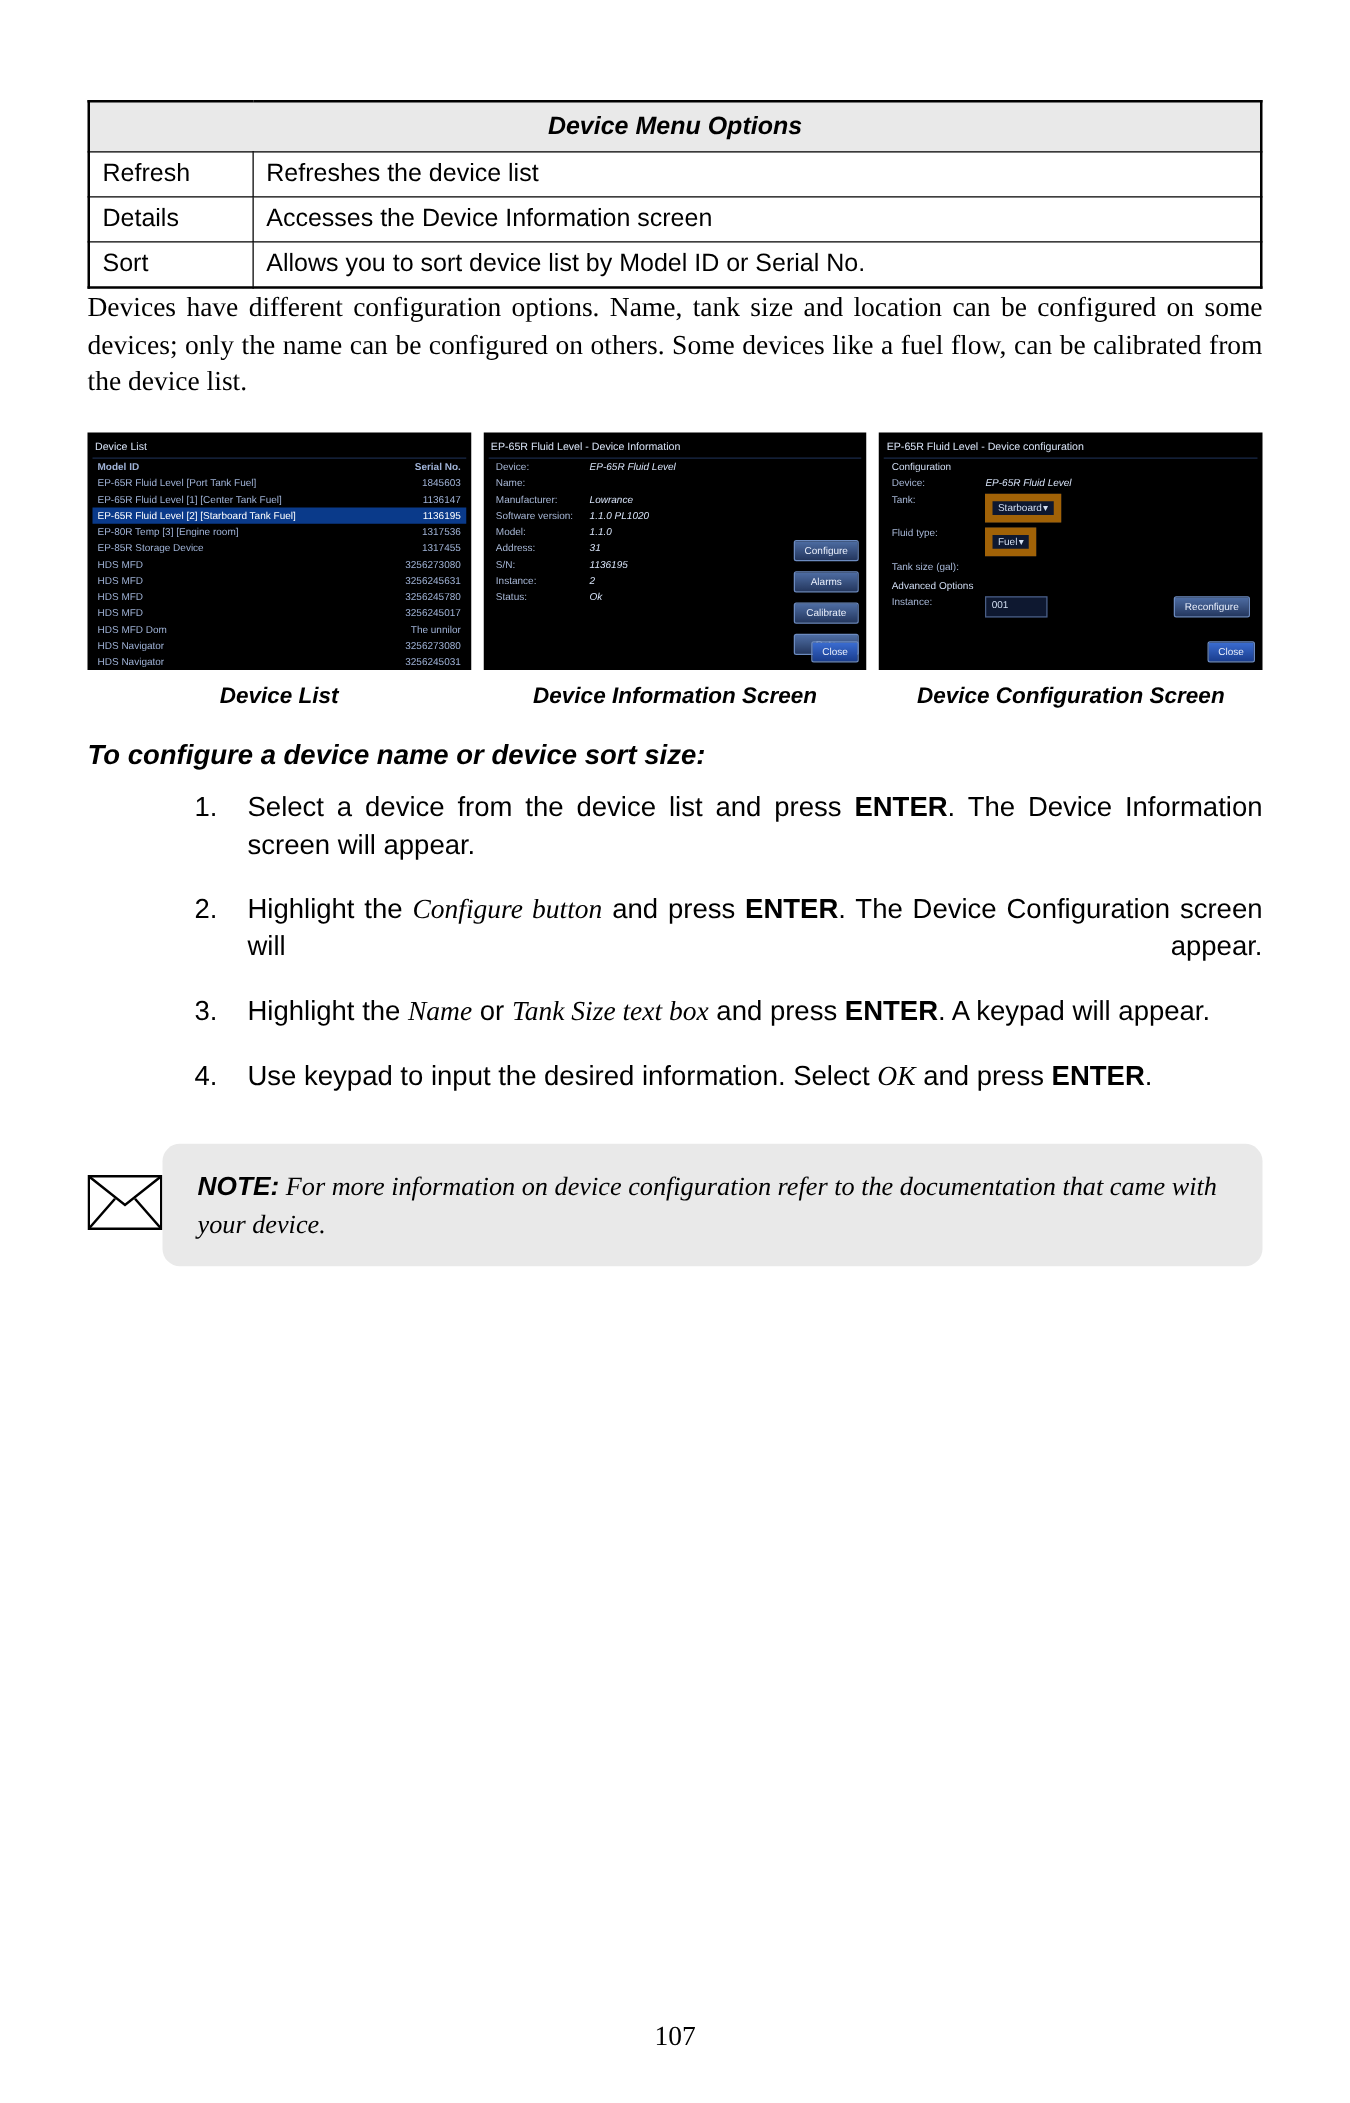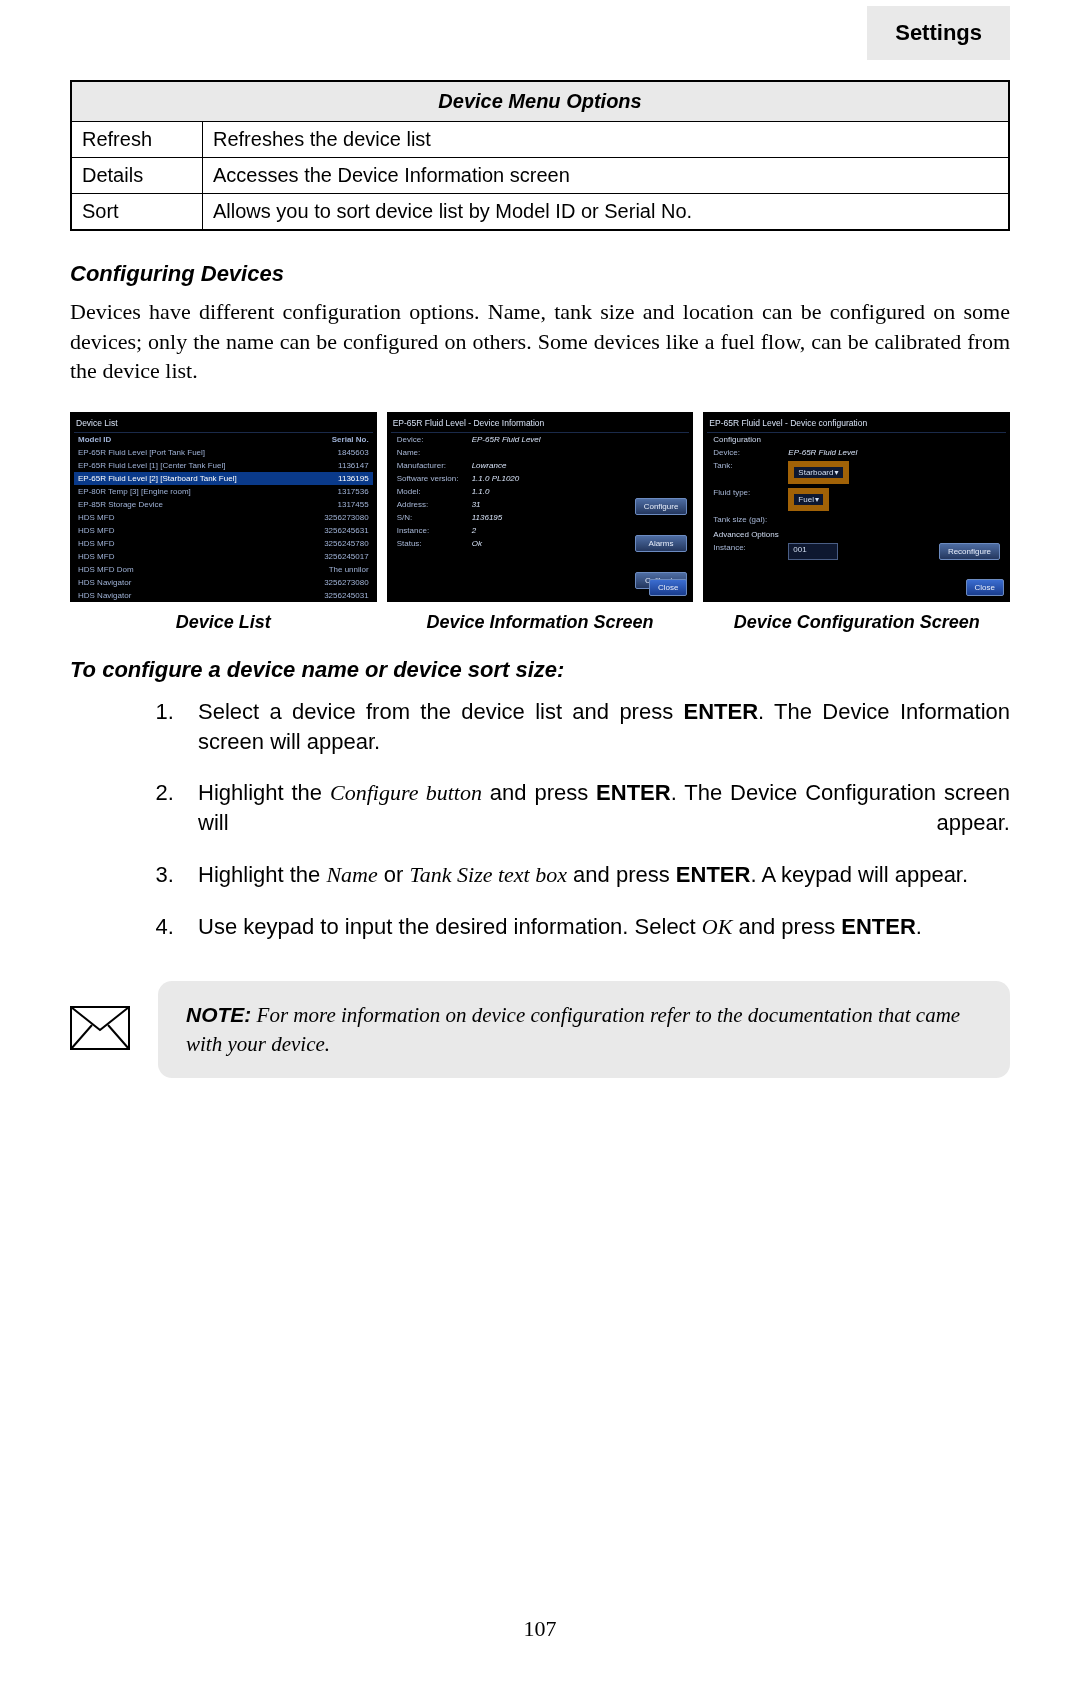--- a/index.html
+++ b/index.html
@@ -108,21 +108,21 @@
     color: #a9bde0;
   }
   .shot .kv .k { width: 75px; color: #a7b7d6; }
   .shot .kv .v { color: #d6e2f7; font-style: italic; }
   .shot .btncol {
     position: absolute;
     right: 6px;
     top: 86px;
     display: flex;
     flex-direction: column;
-    gap: 20px;
+    gap: 8px;
   }
   .shot .btncol2 {
     position: absolute;
     right: 6px;
     bottom: 6px;
     display: flex;
     gap: 6px;
   }
   .shot .sbtn {
     background: linear-gradient(#4e6da3, #24375e);
@@ -176,21 +176,20 @@
     text-align: justify;
     line-height: 1.35;
   }
   ol.steps li .serif-i {
     font-family: "Times New Roman", Times, serif;
     font-style: italic;
   }
   .note-row {
     display: flex;
     align-items: center;
-    gap: 28px;
     margin-top: 40px;
   }
   .note-icon svg {
     width: 60px;
     height: 44px;
   }
   .note-box {
     flex: 1;
     background: #e9e9e9;
     border-radius: 14px;
@@ -208,23 +207,20 @@
     width: 1080px;
     text-align: center;
     font-family: "Times New Roman", Times, serif;
     font-size: 22px;
   }
 </style>
 </head>
 <body>
 
 <div class="page">
-  <div class="header-tab">
-    <span>Settings</span>
-  </div>
 
   <div class="content">
 
     <table class="device-table">
       <thead>
         <tr>
             <th colspan="2">Device Menu Options</th>
           </tr>
       </thead>
       <tbody>
@@ -236,21 +232,20 @@
           <td>Details</td>
           <td>Accesses the Device Information screen</td>
         </tr>
         <tr>
           <td>Sort</td>
           <td>Allows you to sort device list by Model ID or Serial No.</td>
         </tr>
       </tbody>
     </table>
 
-    <h3 class="section">Configuring Devices</h3>
     <p class="body">Devices have different configuration options. Name, tank size and location can be configured on some devices; only the name can be configured on others. Some devices like a fuel flow, can be calibrated from the device list.</p>
 
     <div class="shots-row">
 
       <div class="shot-col">
         <div class="shot">
           <div class="titlebar">Device List</div>
           <div class="row" style="font-weight:bold;">
             <span>Model ID</span>
             <span>Serial No.</span>

